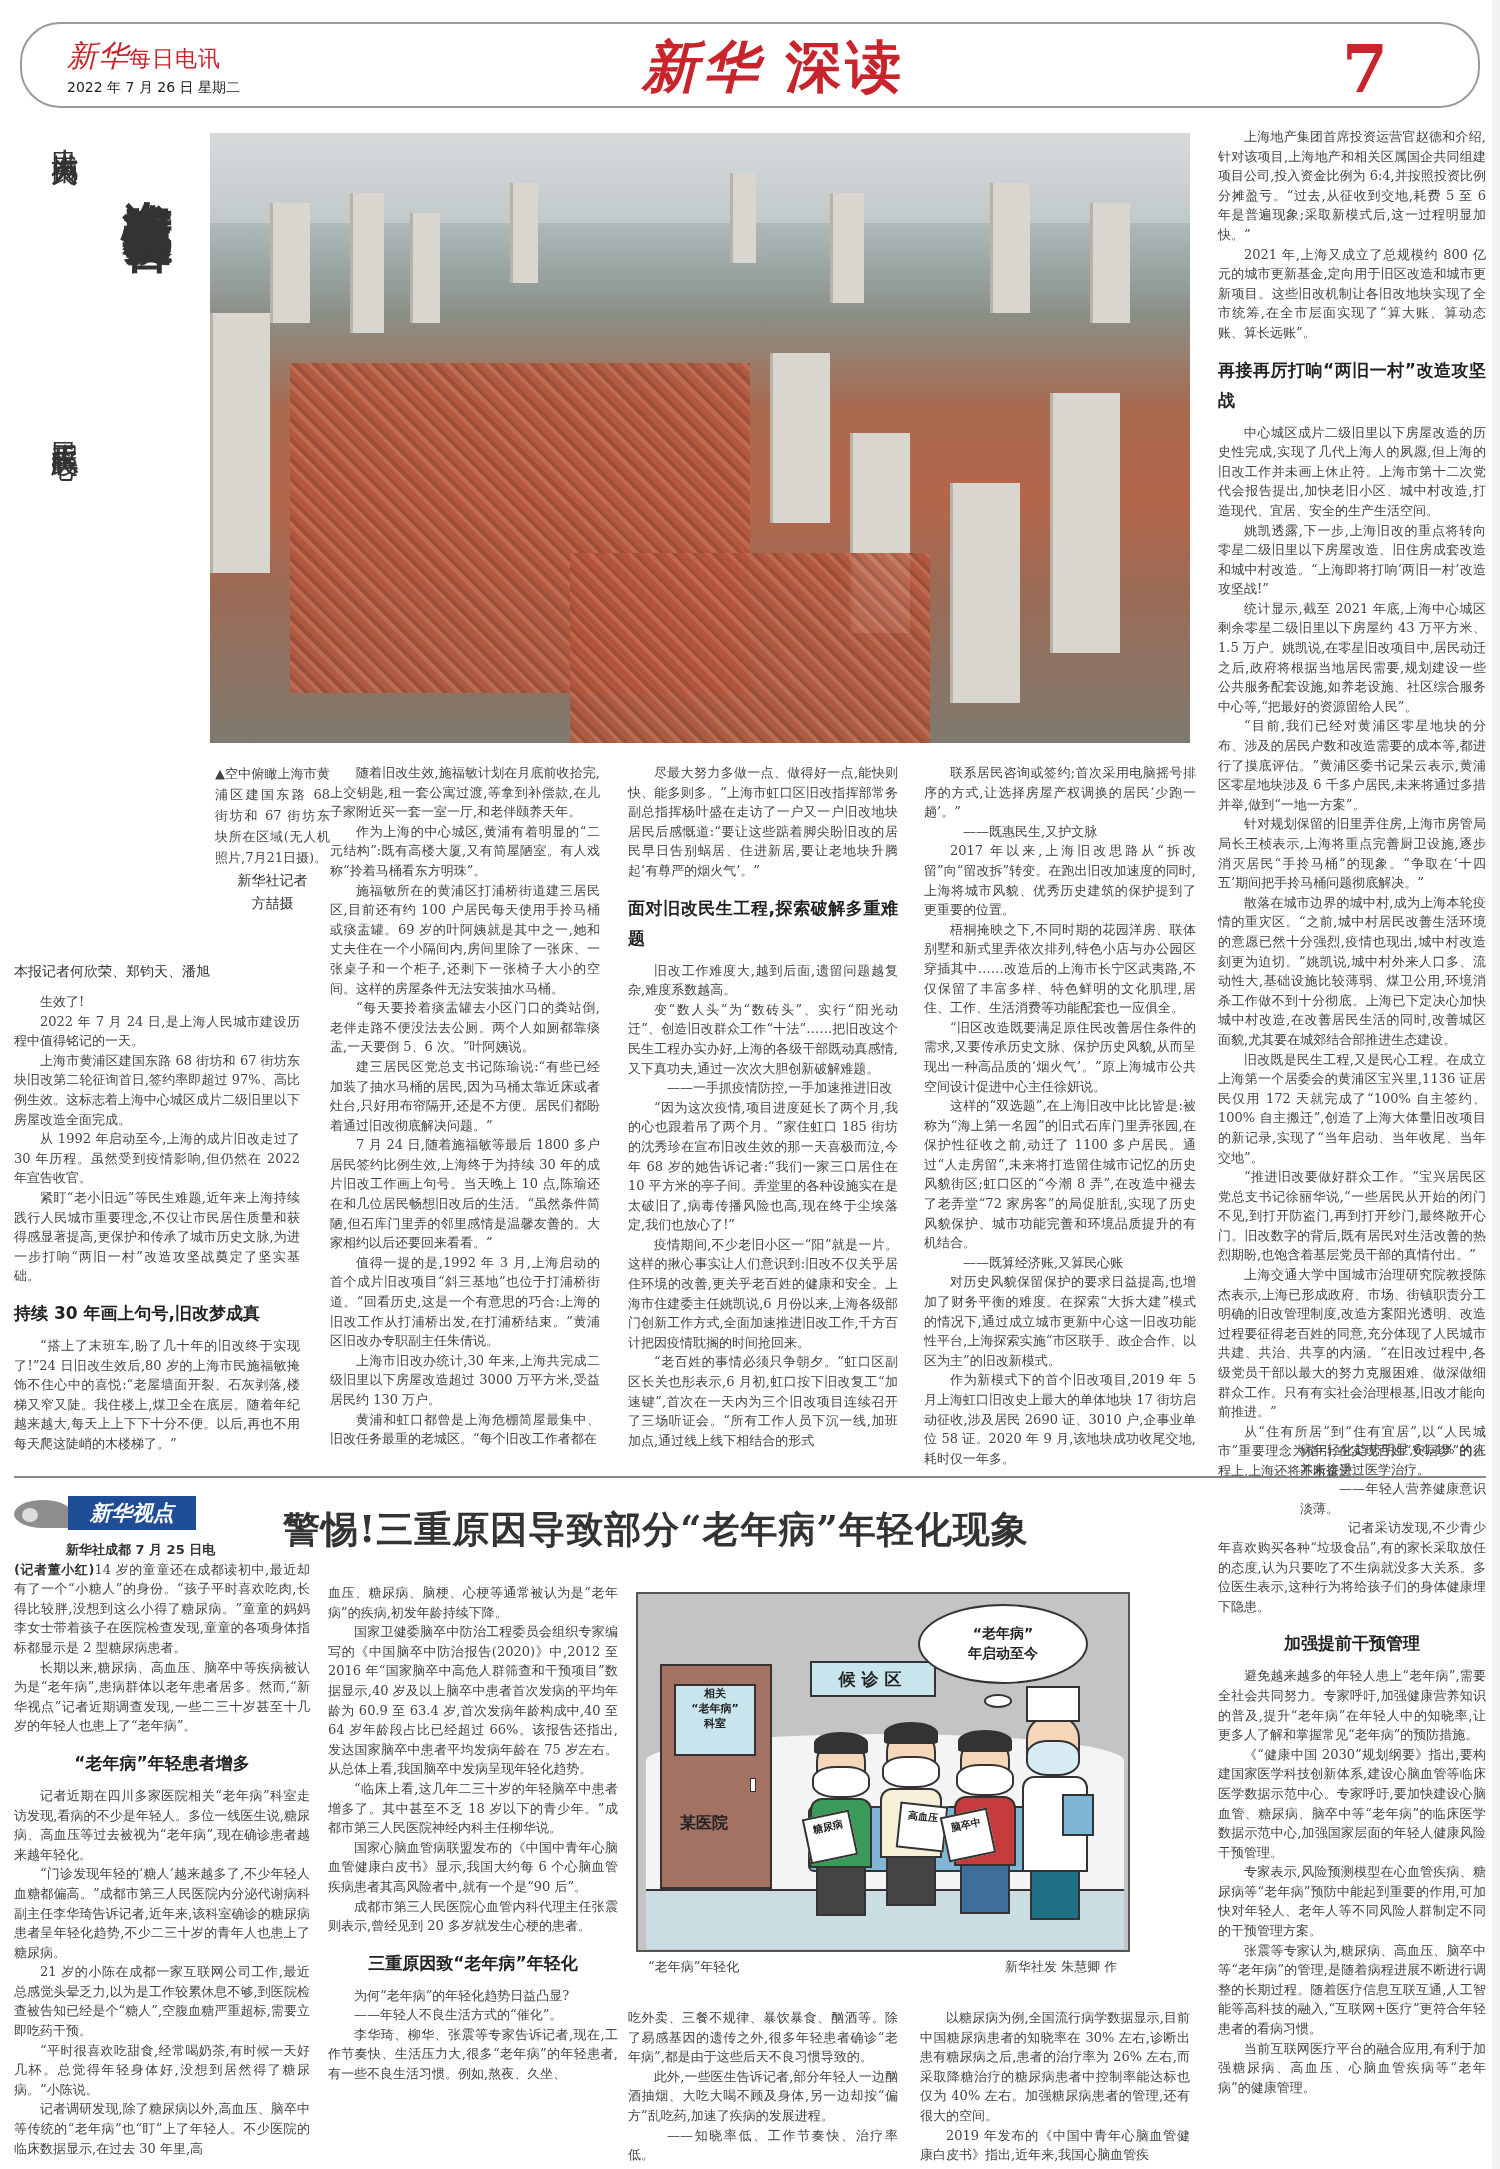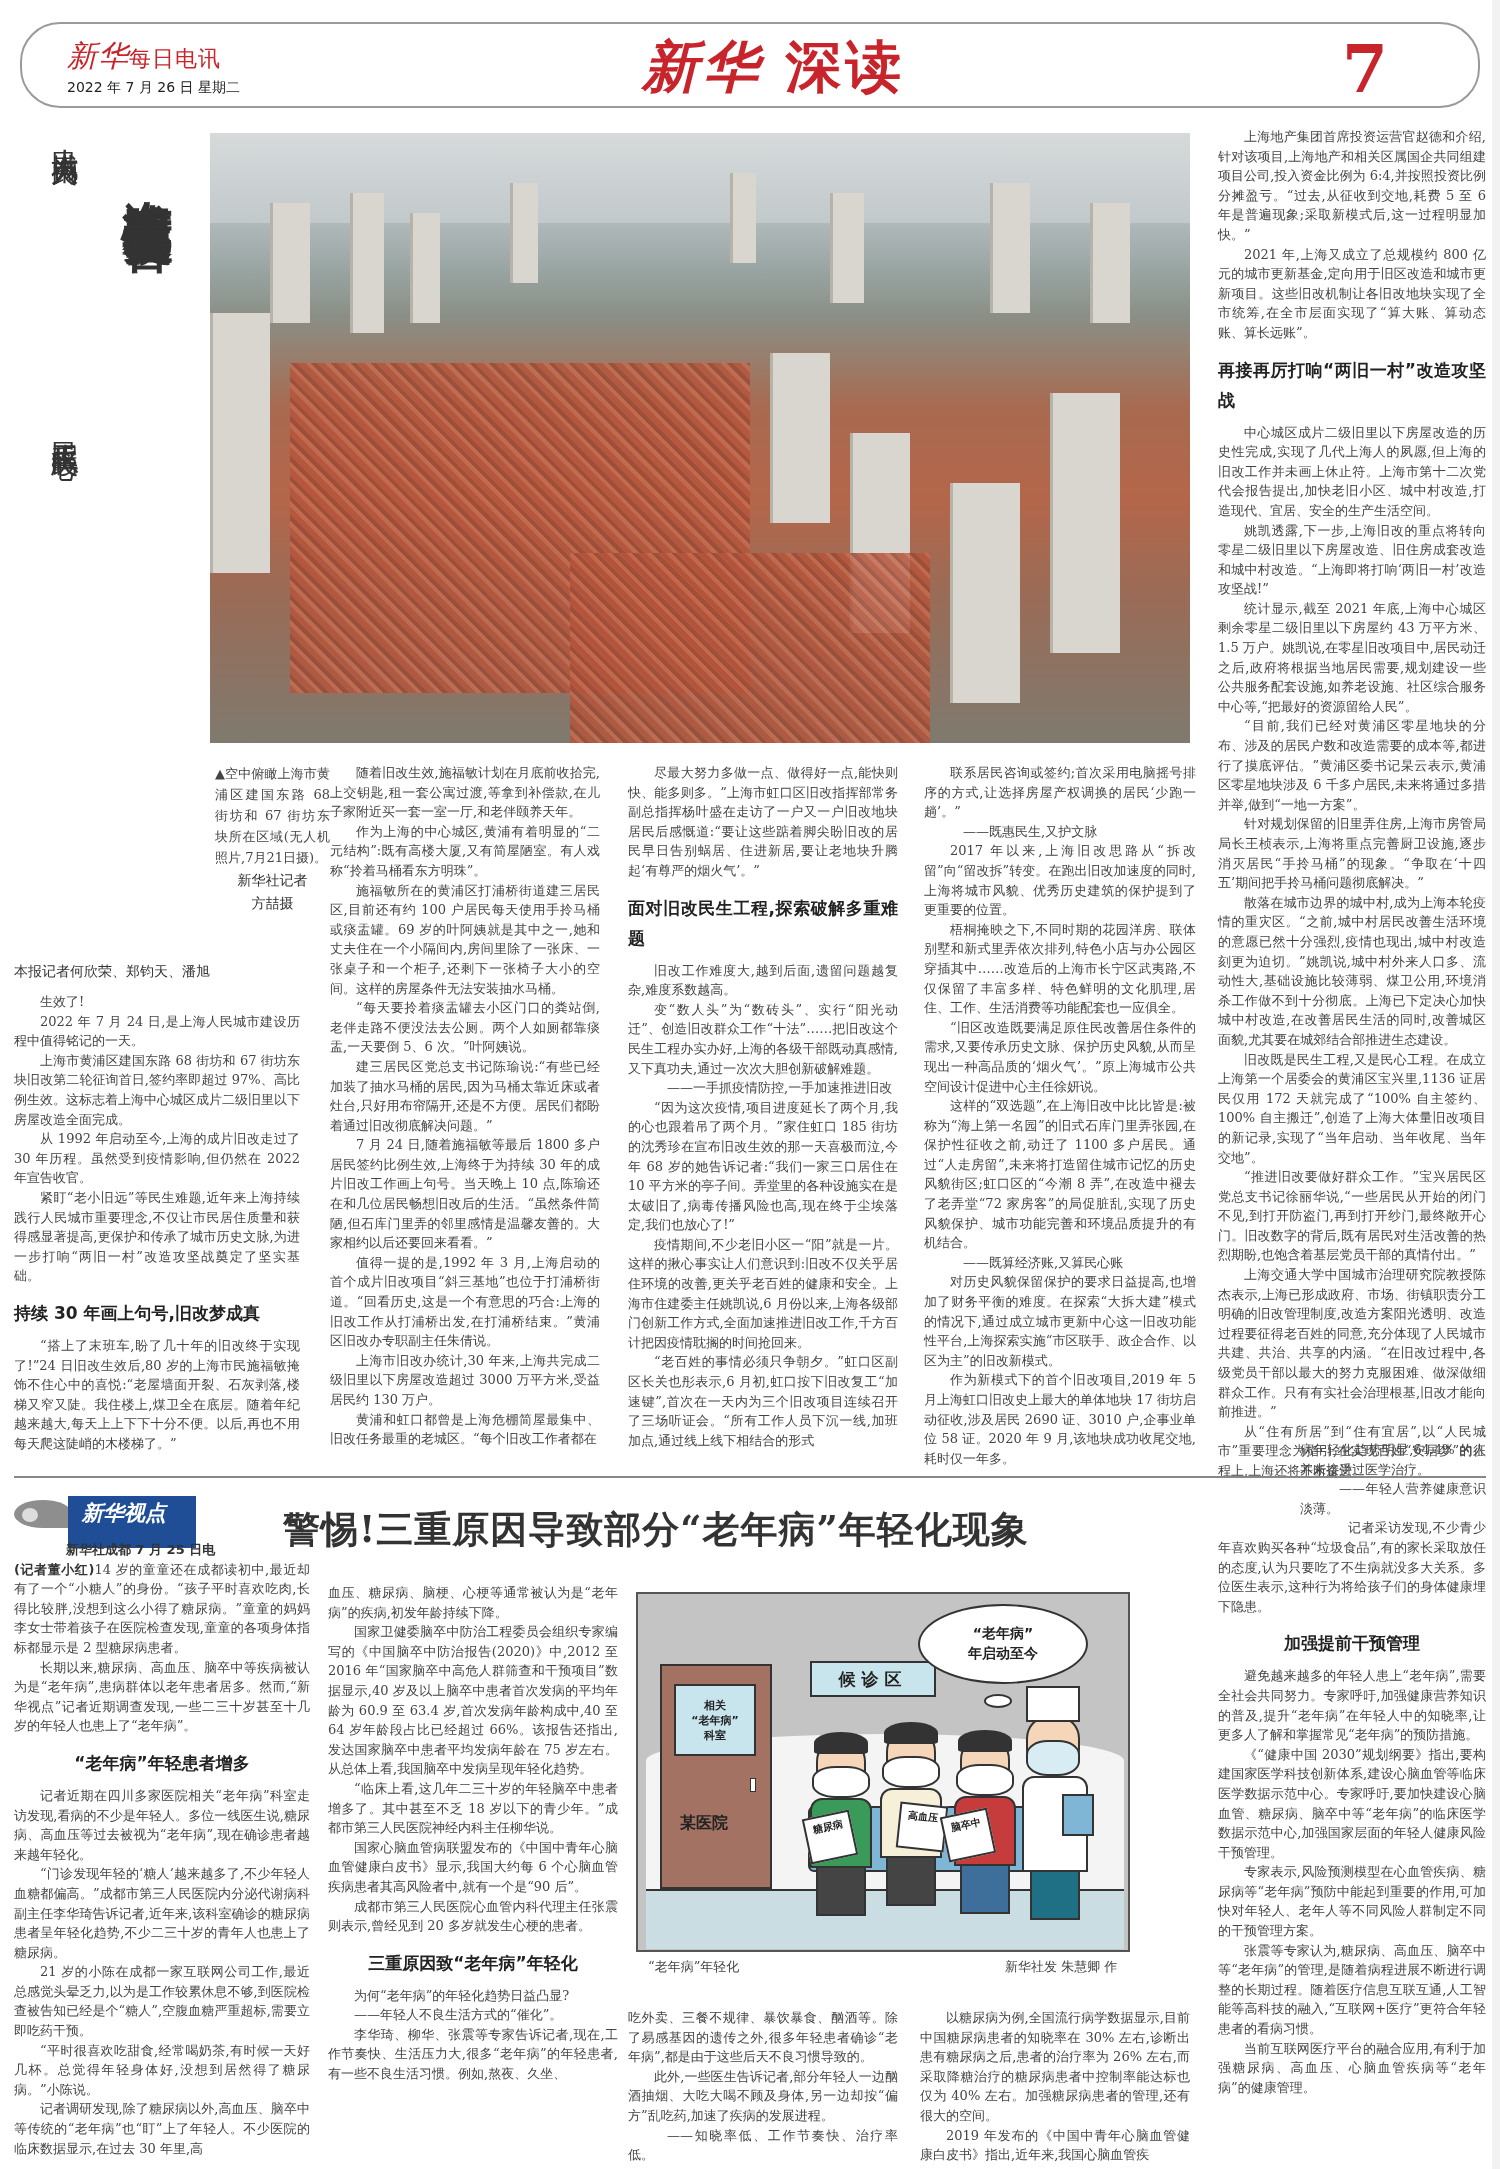--- a/index.html
+++ b/index.html
@@ -39,33 +39,33 @@
   .col .sub { font-family: "DejaVu Sans", sans-serif; font-weight: bold; font-size: 17px; color: #222; line-height: 30px; margin: 12px 0 8px; text-indent: 0; }
   .col .sub.center { text-align: center; }
   .col .dash { text-indent: 3em; }
 
   .divider-h { position: absolute; left: 14px; top: 1476px; width: 1472px; height: 2px; background: #888; }
 
   
   .xhsd-badge { position: absolute; left: 14px; top: 1496px; width: 182px; height: 34px; }
   .xhsd-badge .circ { position: absolute; left: 0; top: 4px; width: 58px; height: 28px; border-radius: 50% 50% 0 50%; background: #8e8e8e; }
   .xhsd-badge .circ::after { content: ""; position: absolute; left: 8px; top: 8px; width: 16px; height: 14px; border-radius: 50%; background: #ddd; }
-  .xhsd-badge .lbl { position: absolute; left: 54px; top: 0; width: 128px; height: 52px; background: #1f4e96;
-    color: #fff; font-family: "DejaVu Sans", sans-serif; font-weight: bold; font-style: italic; font-size: 21px; line-height: 34px; padding-left: 14px; }
+  .xhsd-badge .lbl { position: absolute; left: 54px; top: 0; width: 128px; height: 34px; background: #1f4e96;
+    color: #fff; font-family: "DejaVu Sans", sans-serif; font-weight: bold; font-style: italic; font-size: 21px; line-height: 34px; padding-left: 22px; }
 
   .headline2 { position: absolute; left: 283px; top: 1505px; font-size: 37px; font-weight: bold; color: #333; letter-spacing: 1px; }
 
   .lead { font-family: "DejaVu Sans", sans-serif; font-weight: bold; color: #333; }
 
   .cartoon { position: absolute; left: 636px; top: 1592px; width: 494px; height: 360px; border: 2px solid #555; background: #c4c4c4; overflow: hidden; }
   .cartoon .wall-low { position: absolute; left: 8px; top: 140px; width: 478px; height: 160px; background: #f4f4f4; border-radius: 60% 60% 0 0 / 20% 20% 0 0; }
   .cartoon .floor { position: absolute; left: 8px; top: 295px; width: 478px; height: 60px; background: #c9dde2; border-top: 2px solid #333; }
   .cartoon .door { position: absolute; left: 22px; top: 70px; width: 112px; height: 225px; background: #a37263; border: 2px solid #333; }
   .cartoon .door-sign { position: absolute; left: 12px; top: 18px; width: 82px; height: 72px; background: #c8e4ec; border: 2px solid #333;
-    font-family: "DejaVu Sans", sans-serif; font-weight: bold; font-size: 11px; line-height: 15px; text-align: center; padding-top: 12px; color: #222; }
+    font-family: "DejaVu Sans", sans-serif; font-weight: bold; font-size: 11px; line-height: 15px; text-align: center; padding-top: 0; color: #222; }
   .cartoon .door-label { position: absolute; left: 18px; top: 130px; font-family: "DejaVu Sans", sans-serif; font-weight: bold; font-size: 16px; color: #222; margin-top: 17px; }
   .cartoon .door-knob { position: absolute; left: 88px; top: 112px; width: 6px; height: 14px; background: #fff; border: 1px solid #333; }
   .cartoon .waiting-sign { position: absolute; left: 172px; top: 67px; width: 126px; height: 36px; background: #c8e4ec; border: 2px solid #333;
     font-family: "DejaVu Sans", sans-serif; font-weight: bold; font-size: 17px; line-height: 32px; text-align: center; letter-spacing: 6px; color: #222; }
   .cartoon .bubble { position: absolute; left: 280px; top: 10px; width: 170px; height: 80px; background: #fff; border: 2px solid #333; border-radius: 50%;
     font-family: "DejaVu Sans", sans-serif; font-weight: bold; font-size: 14px; line-height: 20px; text-align: center; padding-top: 17px; color: #222; }
   .cartoon .bubble-dot { position: absolute; left: 346px; top: 100px; width: 28px; height: 14px; background: #fff; border: 2px solid #333; border-radius: 50%; }
   .cartoon .bench { position: absolute; left: 170px; top: 212px; width: 230px; height: 66px; background: #7fb6d6; border: 2px solid #333; border-radius: 6px; }
   .patient { position: absolute; width: 60px; }
   .patient .head { position: absolute; left: 6px; top: 0; width: 50px; height: 58px; background: #f6d6b8; border: 2px solid #333; border-radius: 45% 45% 40% 40%; }

